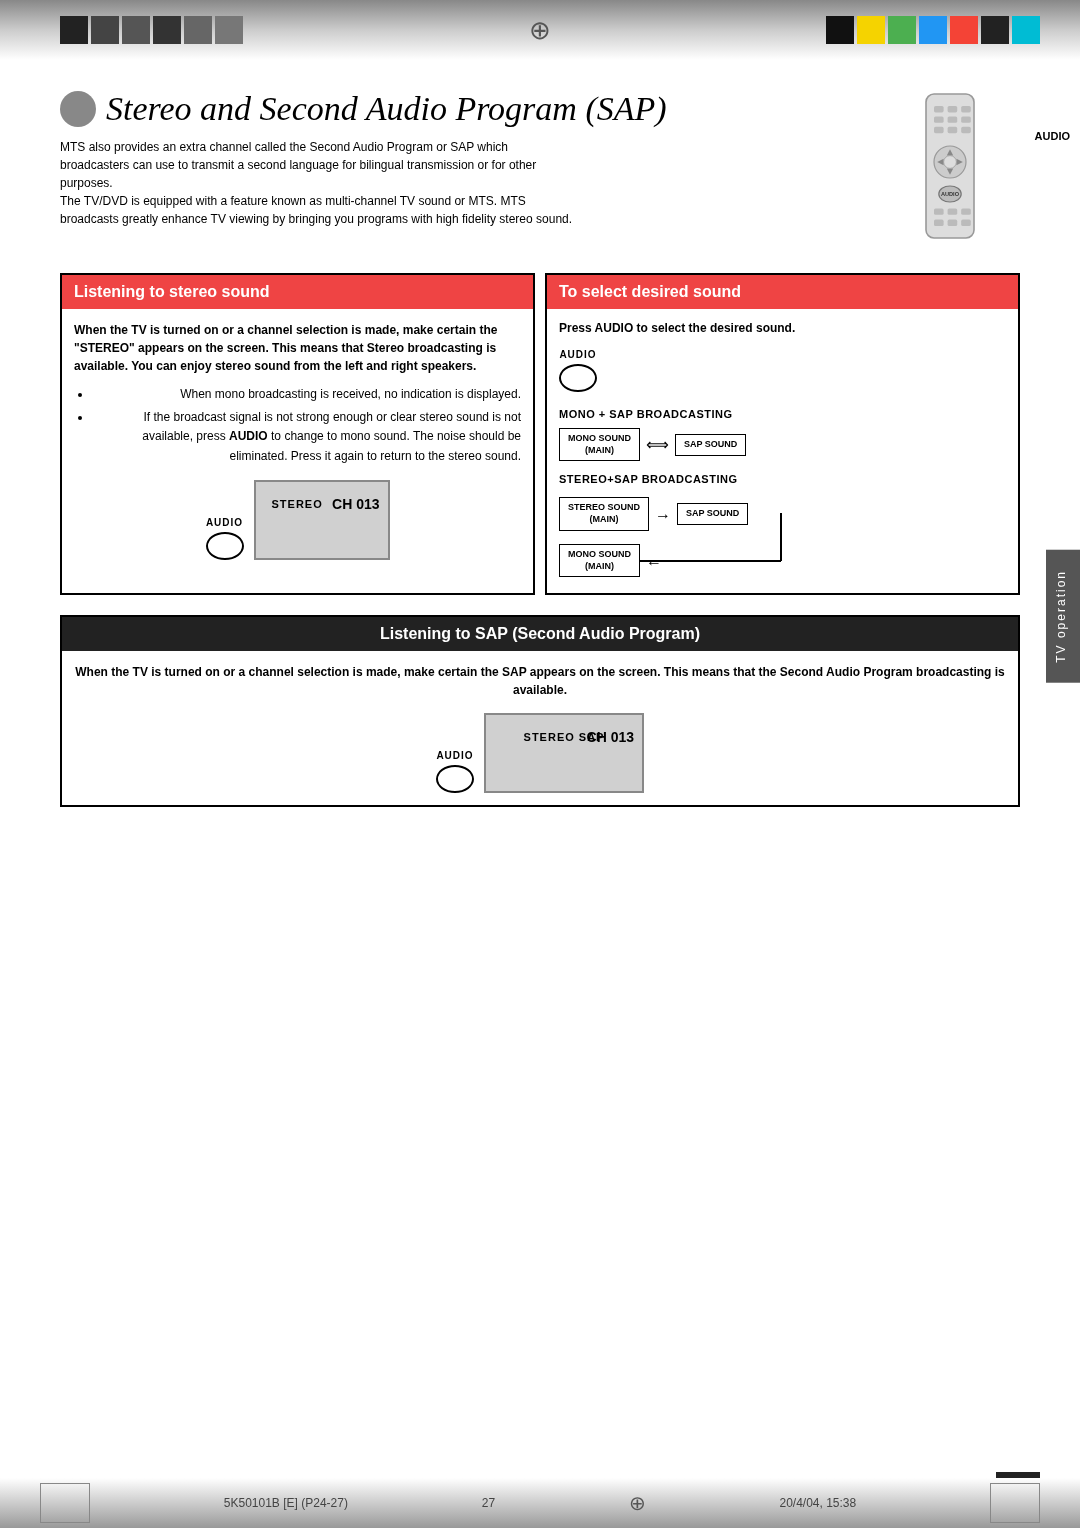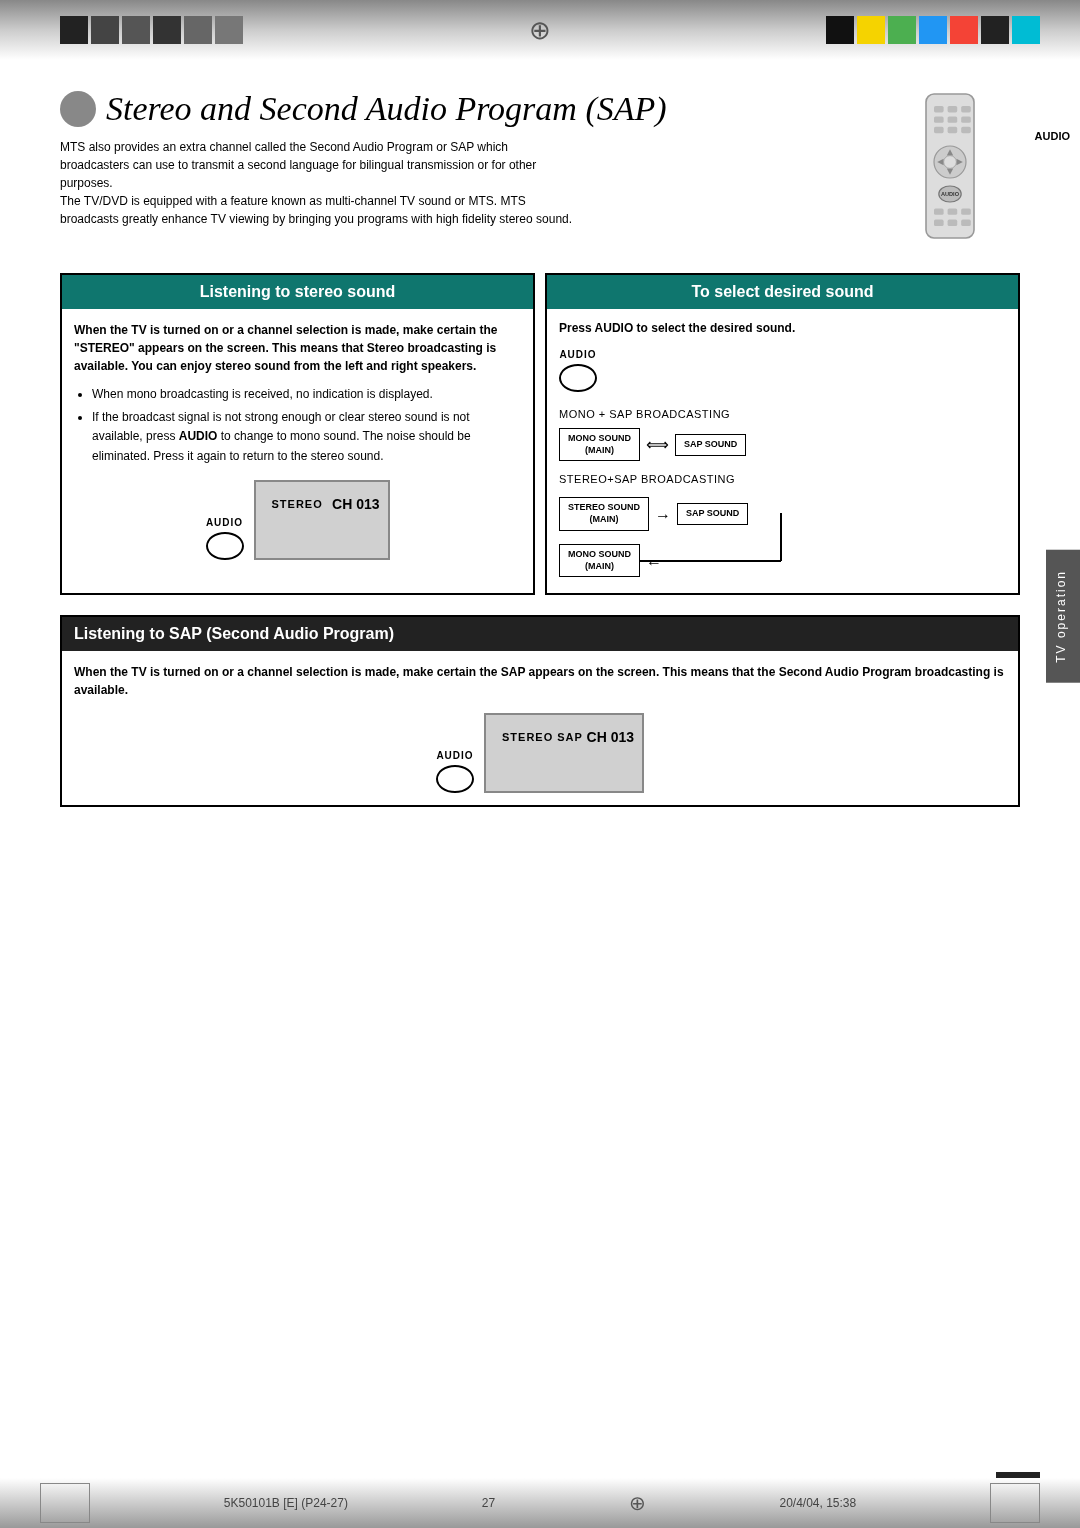--- a/index.html
+++ b/index.html
@@ -132,26 +132,25 @@
     .col-left {
       flex: 1;
       border: 2px solid #000;
     }
     .col-right {
       flex: 1;
       border: 2px solid #000;
     }
 
     .section-header {
-      background: #0f766e;
+      background: #ef4444;
       color: #fff;
       padding: 8px 12px;
       font-size: 16px;
       font-weight: bold;
-      text-align: center;
     }
 
     .section-body {
       padding: 12px;
     }
 
     .bold-paragraph {
       font-weight: bold;
       font-size: 12px;
       line-height: 1.5;
@@ -159,20 +158,21 @@
     }
 
     .bullet-list {
       list-style: disc;
       margin-left: 18px;
       font-size: 12px;
       line-height: 1.6;
     }
     .bullet-list li {
       margin-bottom: 4px;
+      text-align: right;
     }
 
     
     .screen-box {
       border: 2px solid #888;
       background: #d0d0d0;
       padding: 14px 16px;
       margin: 14px auto;
       width: 200px;
       min-height: 80px;
@@ -231,21 +231,21 @@
       background: #d0d0d0;
       width: 130px;
       height: 90px;
     }
 
     .broadcasting-section {
       margin-top: 10px;
     }
     .broadcasting-title {
       font-size: 11px;
-      font-weight: normal;
+      font-weight: bold;
       margin-bottom: 8px;
       letter-spacing: 0.5px;
       margin-top: 12px;
     }
 
     .flow-diagram {
       display: flex;
       align-items: center;
       gap: 6px;
       margin-bottom: 6px;
@@ -265,20 +265,21 @@
     }
 
     .stereo-sap-section {
       margin-top: 14px;
     }
 
     
     .bottom-section {
       border: 2px solid #000;
       margin-bottom: 20px;
+      text-align: center;
     }
     .bottom-header {
       background: #222;
       color: #fff;
       padding: 8px 12px;
       font-size: 16px;
       font-weight: bold;
     }
     .bottom-body {
       padding: 12px;

